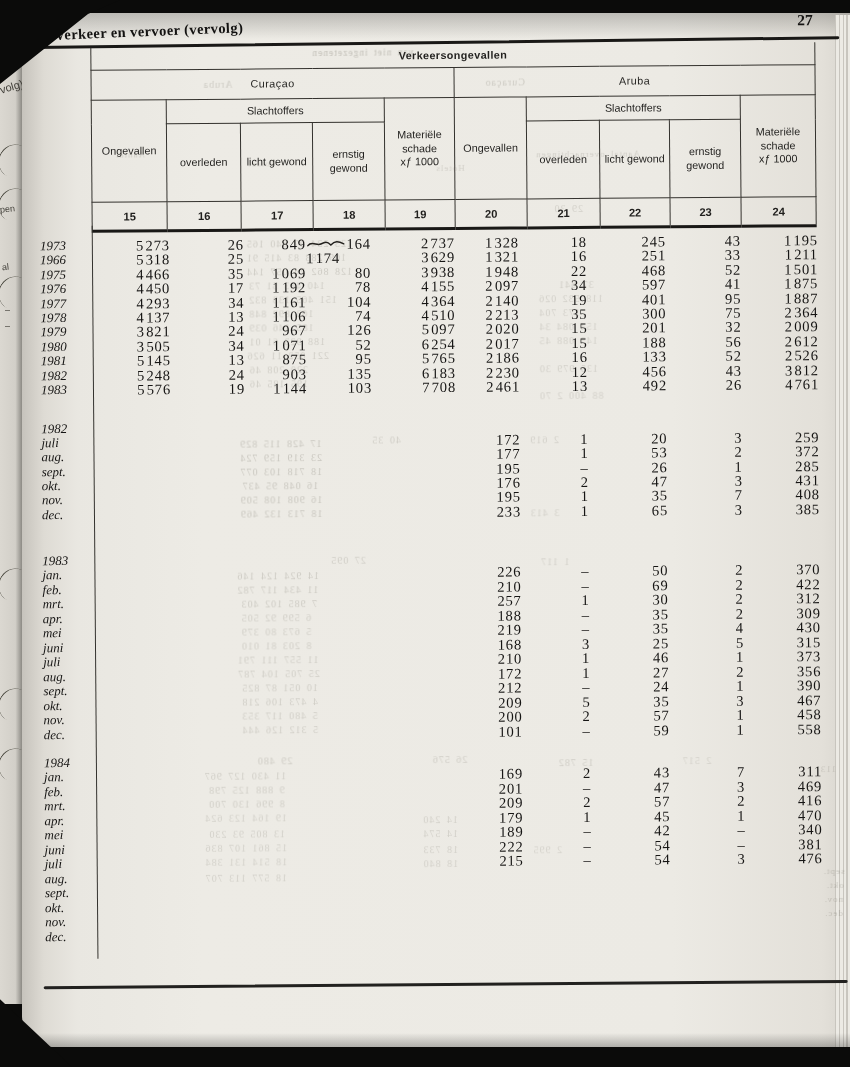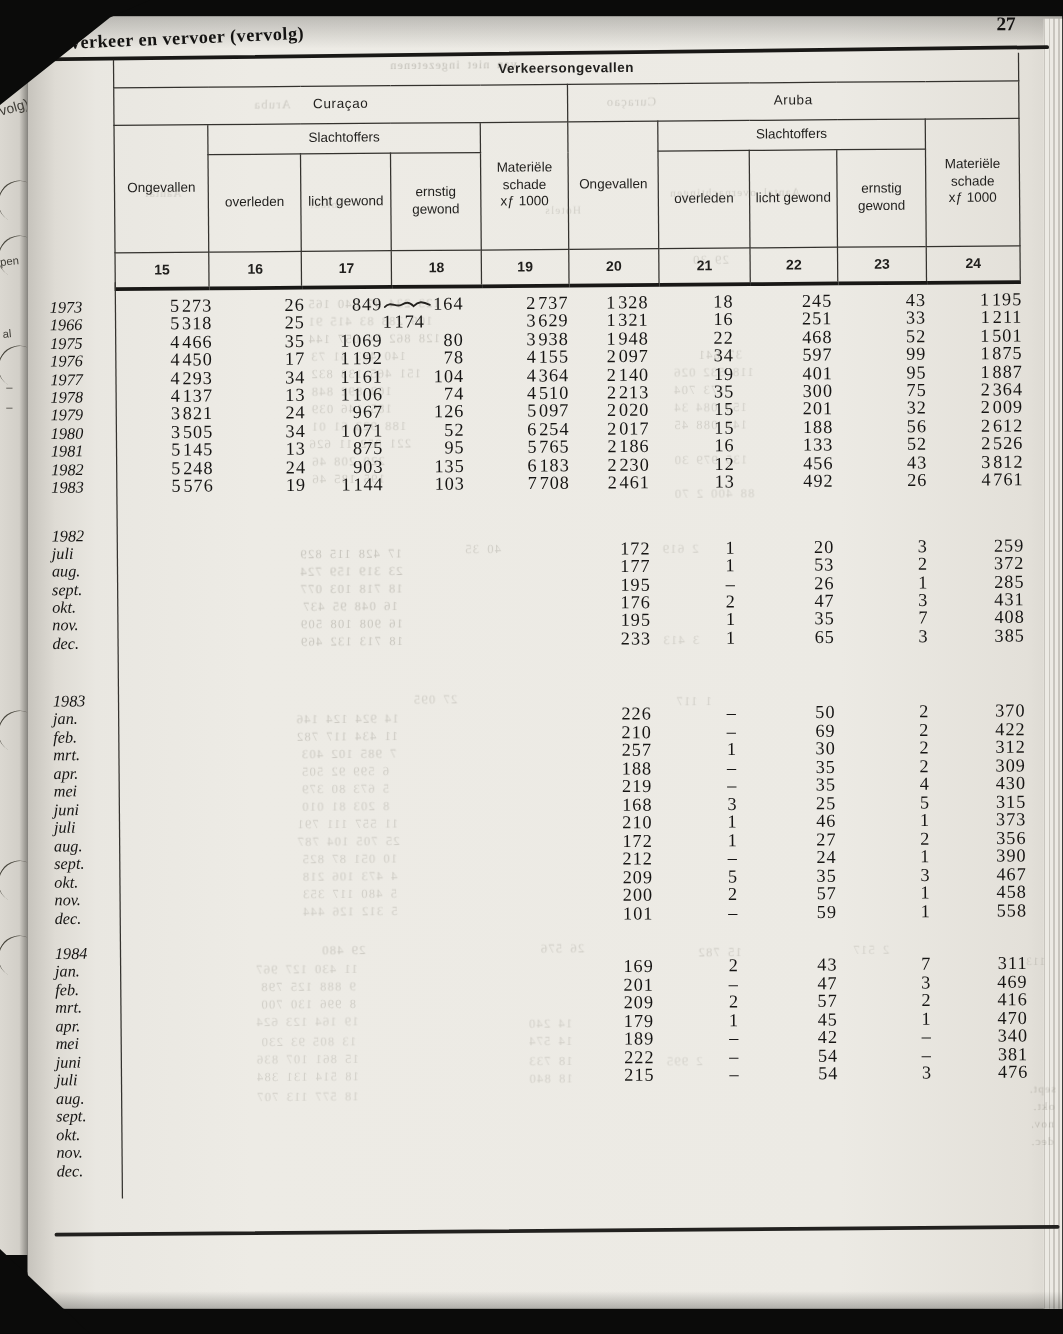--- a/index.html
+++ b/index.html
@@ -195,21 +195,21 @@
         <div class="drow" style="top: 282.2px;">
           <div class="lab">1976</div>
           <div class="c">4 450</div>
           <div class="c">17</div>
           <div class="c">1 192</div>
           <div class="c">78</div>
           <div class="c">4 155</div>
           <div class="c">2 097</div>
           <div class="c">34</div>
           <div class="c">597</div>
-          <div class="c">99</div>
+          <div class="c">41</div>
           <div class="c">1 875</div>
         </div>
         <div class="drow" style="top: 296.6px;">
           <div class="lab">1977</div>
           <div class="c">4 293</div>
           <div class="c">34</div>
           <div class="c">1 161</div>
           <div class="c">104</div>
           <div class="c">4 364</div>
           <div class="c">2 140</div>

